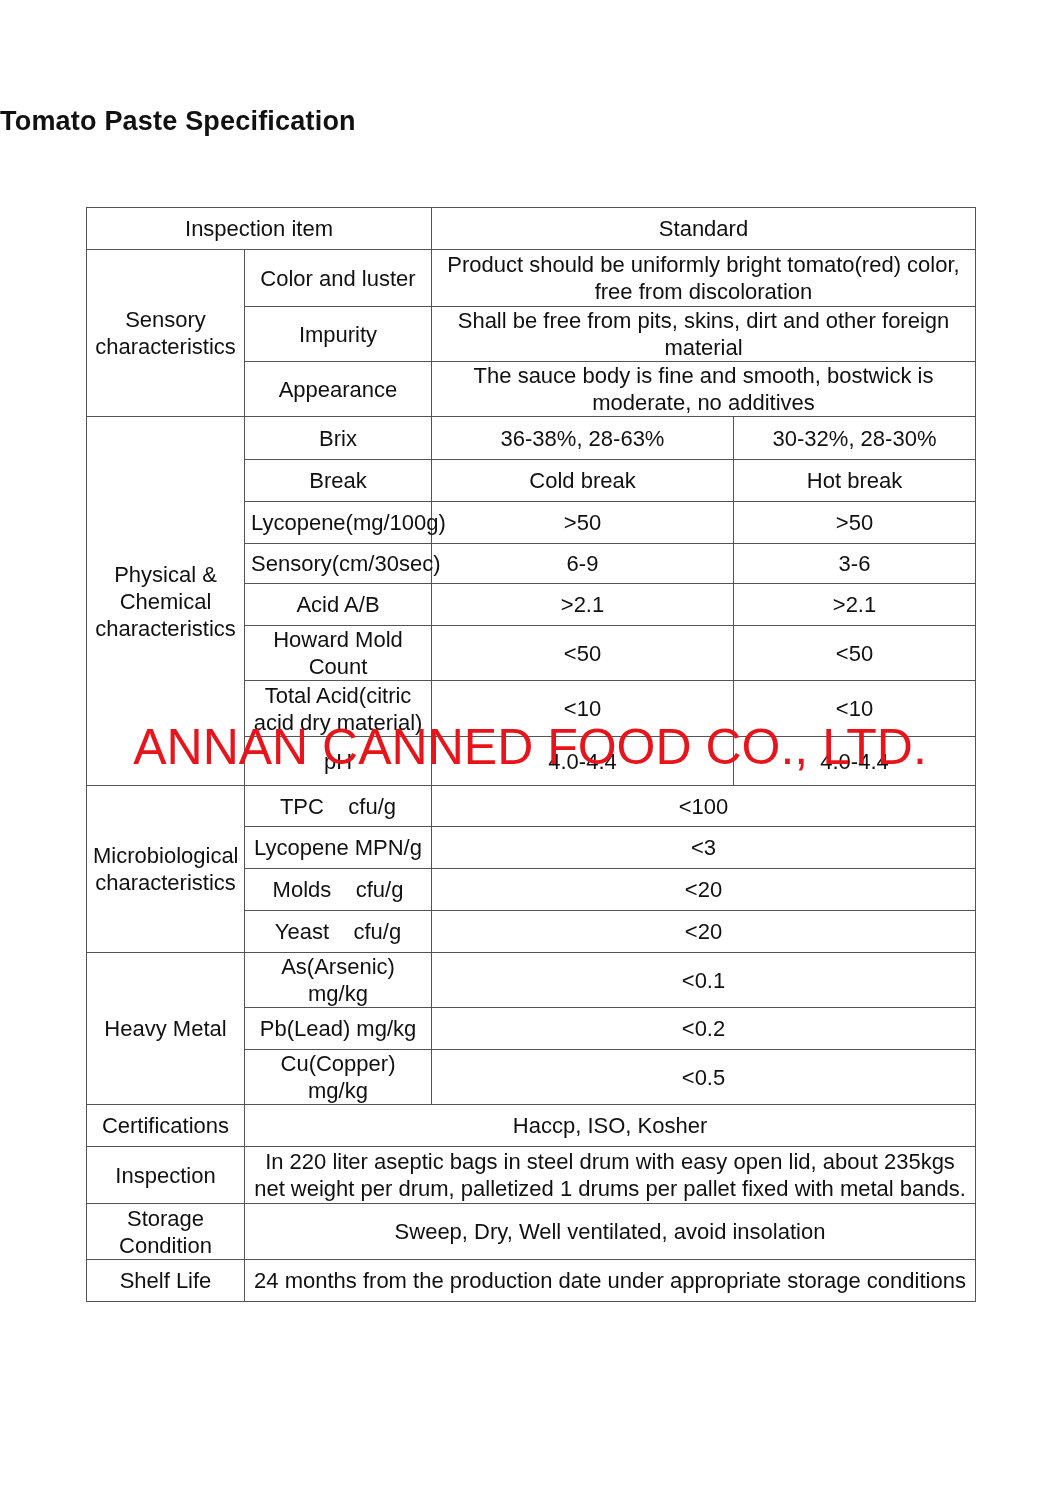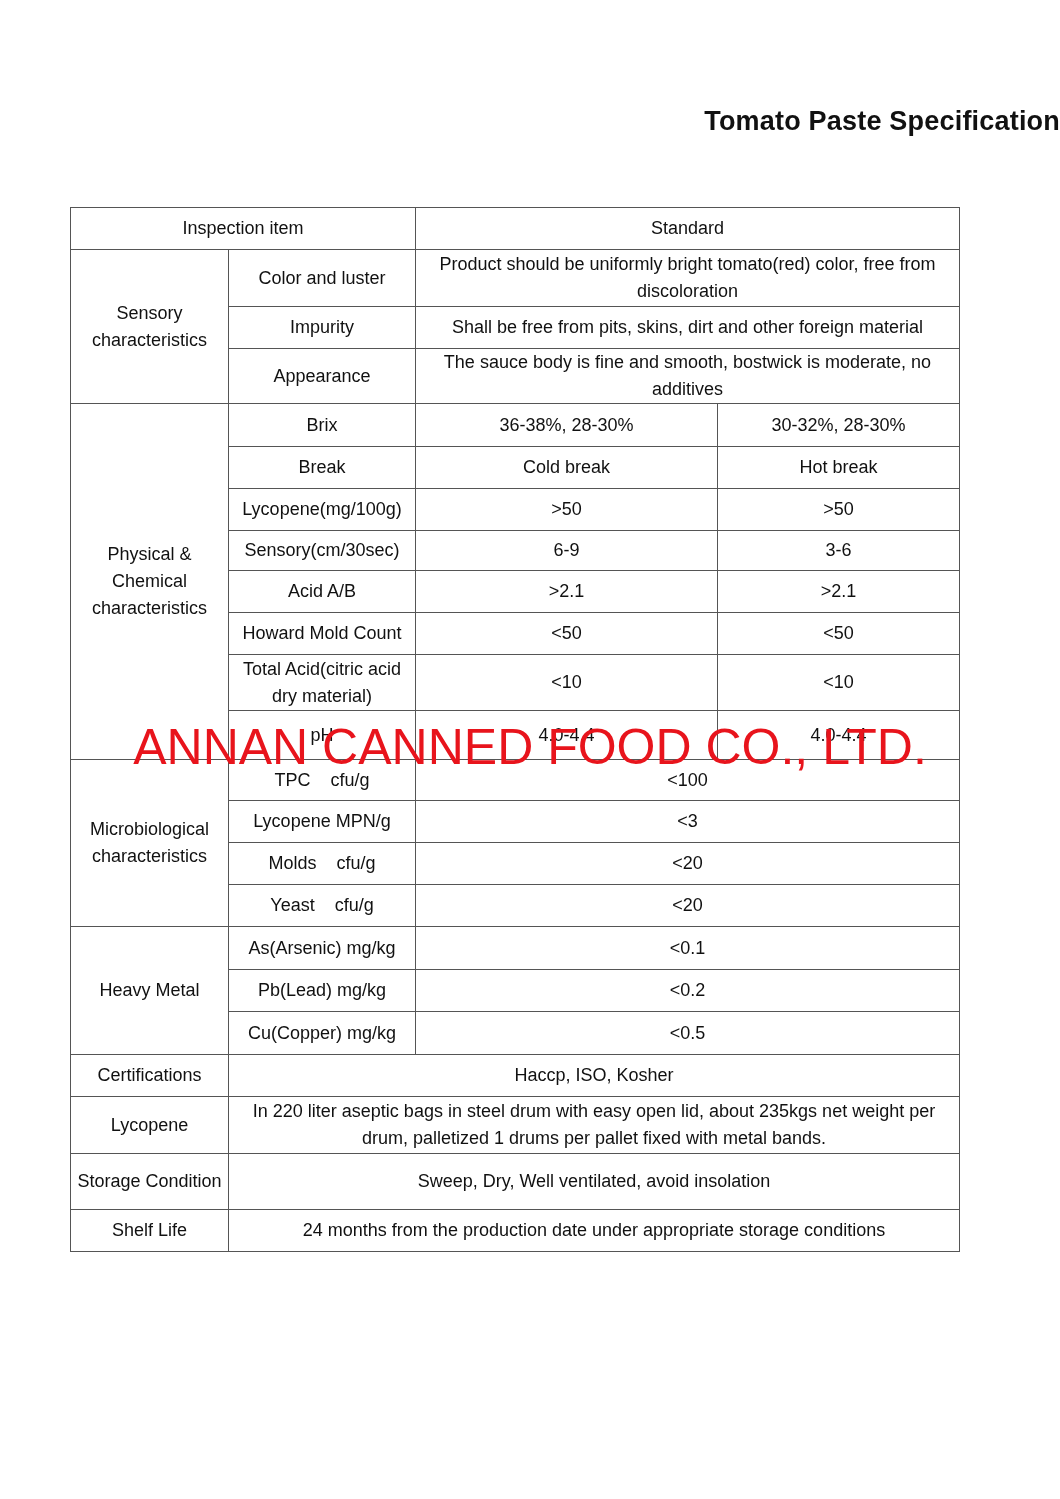--- a/index.html
+++ b/index.html
@@ -1,18 +1,18 @@
 <!DOCTYPE html>
 <html><head>
 <meta charset="utf-8">
 <style>
   html, body { margin:0; padding:0; background:#ffffff; }
   body { width:1060px; height:1499px; position:relative; overflow:hidden; font-family:"Liberation Sans", sans-serif; color:#111; }
-  .title { position:absolute; left:0; width:1060px; top:106px; text-align:right; font-weight:bold; font-size:27px; letter-spacing:0.2px; }
-  table { position:absolute; left:70px; top:207px; width:889px; border-collapse:collapse; table-layout:fixed; font-size:18px;border-radius:15px; }
+  .title { position:absolute; left:0; width:1060px; top:106px; text-align:left; font-weight:bold; font-size:27px; letter-spacing:0.2px; }
+  table { position:absolute; left:86px; top:207px; width:889px; border-collapse:collapse; table-layout:fixed; font-size:22px;border-radius:15px; }
   td { border:1.3px solid #555; text-align:center; vertical-align:middle; padding:0 6px; line-height:27px; }
   .watermark { position:absolute; left:0; width:1060px; top:718px; text-align:center; color:#e8141c; font-size:50px; letter-spacing:0px; white-space:nowrap; font-family:Liberation Sans, sans-serif; pointer-events:none; }
 </style>
 </head>
 <body>
 
 <div class="title">Tomato Paste Specification</div>
 
 <table>
   <colgroup>
@@ -36,21 +36,21 @@
     <td colspan="2">Shall be free from pits, skins, dirt and other foreign material</td>
   </tr>
   <tr style="height:40px">
     <td>Appearance</td>
     <td colspan="2">The sauce body is fine and smooth, bostwick is moderate, no additives</td>
   </tr>
 
   <tr style="height:43px">
     <td rowspan="8">Physical &amp; Chemical characteristics</td>
     <td>Brix</td>
-    <td>36-38%, 28-30%</td>
+    <td>36-38%, 28-63%</td>
     <td>30-32%, 28-30%</td>
   </tr>
   <tr style="height:42px">
     <td>Break</td>
     <td>Cold break</td>
     <td>Hot break</td>
   </tr>
   <tr style="height:42px">
     <td>Lycopene(mg/100g)</td>
     <td>&gt;50</td>
@@ -112,21 +112,21 @@
   <tr style="height:43px">
     <td>Cu(Copper) mg/kg</td>
     <td colspan="2">&lt;0.5</td>
   </tr>
 
   <tr style="height:42px">
     <td>Certifications</td>
     <td colspan="3">Haccp, ISO, Kosher</td>
   </tr>
   <tr style="height:57px">
-    <td>Lycopene</td>
+    <td>Inspection</td>
     <td colspan="3">In 220 liter aseptic bags in steel drum with easy open lid, about 235kgs net weight per drum, palletized 1 drums per pallet fixed with metal bands.</td>
   </tr>
   <tr style="height:56px">
     <td>Storage Condition</td>
     <td colspan="3">Sweep, Dry, Well ventilated, avoid insolation</td>
   </tr>
   <tr style="height:42px">
     <td>Shelf Life</td>
     <td colspan="3">24 months from the production date under appropriate storage conditions</td>
   </tr>

